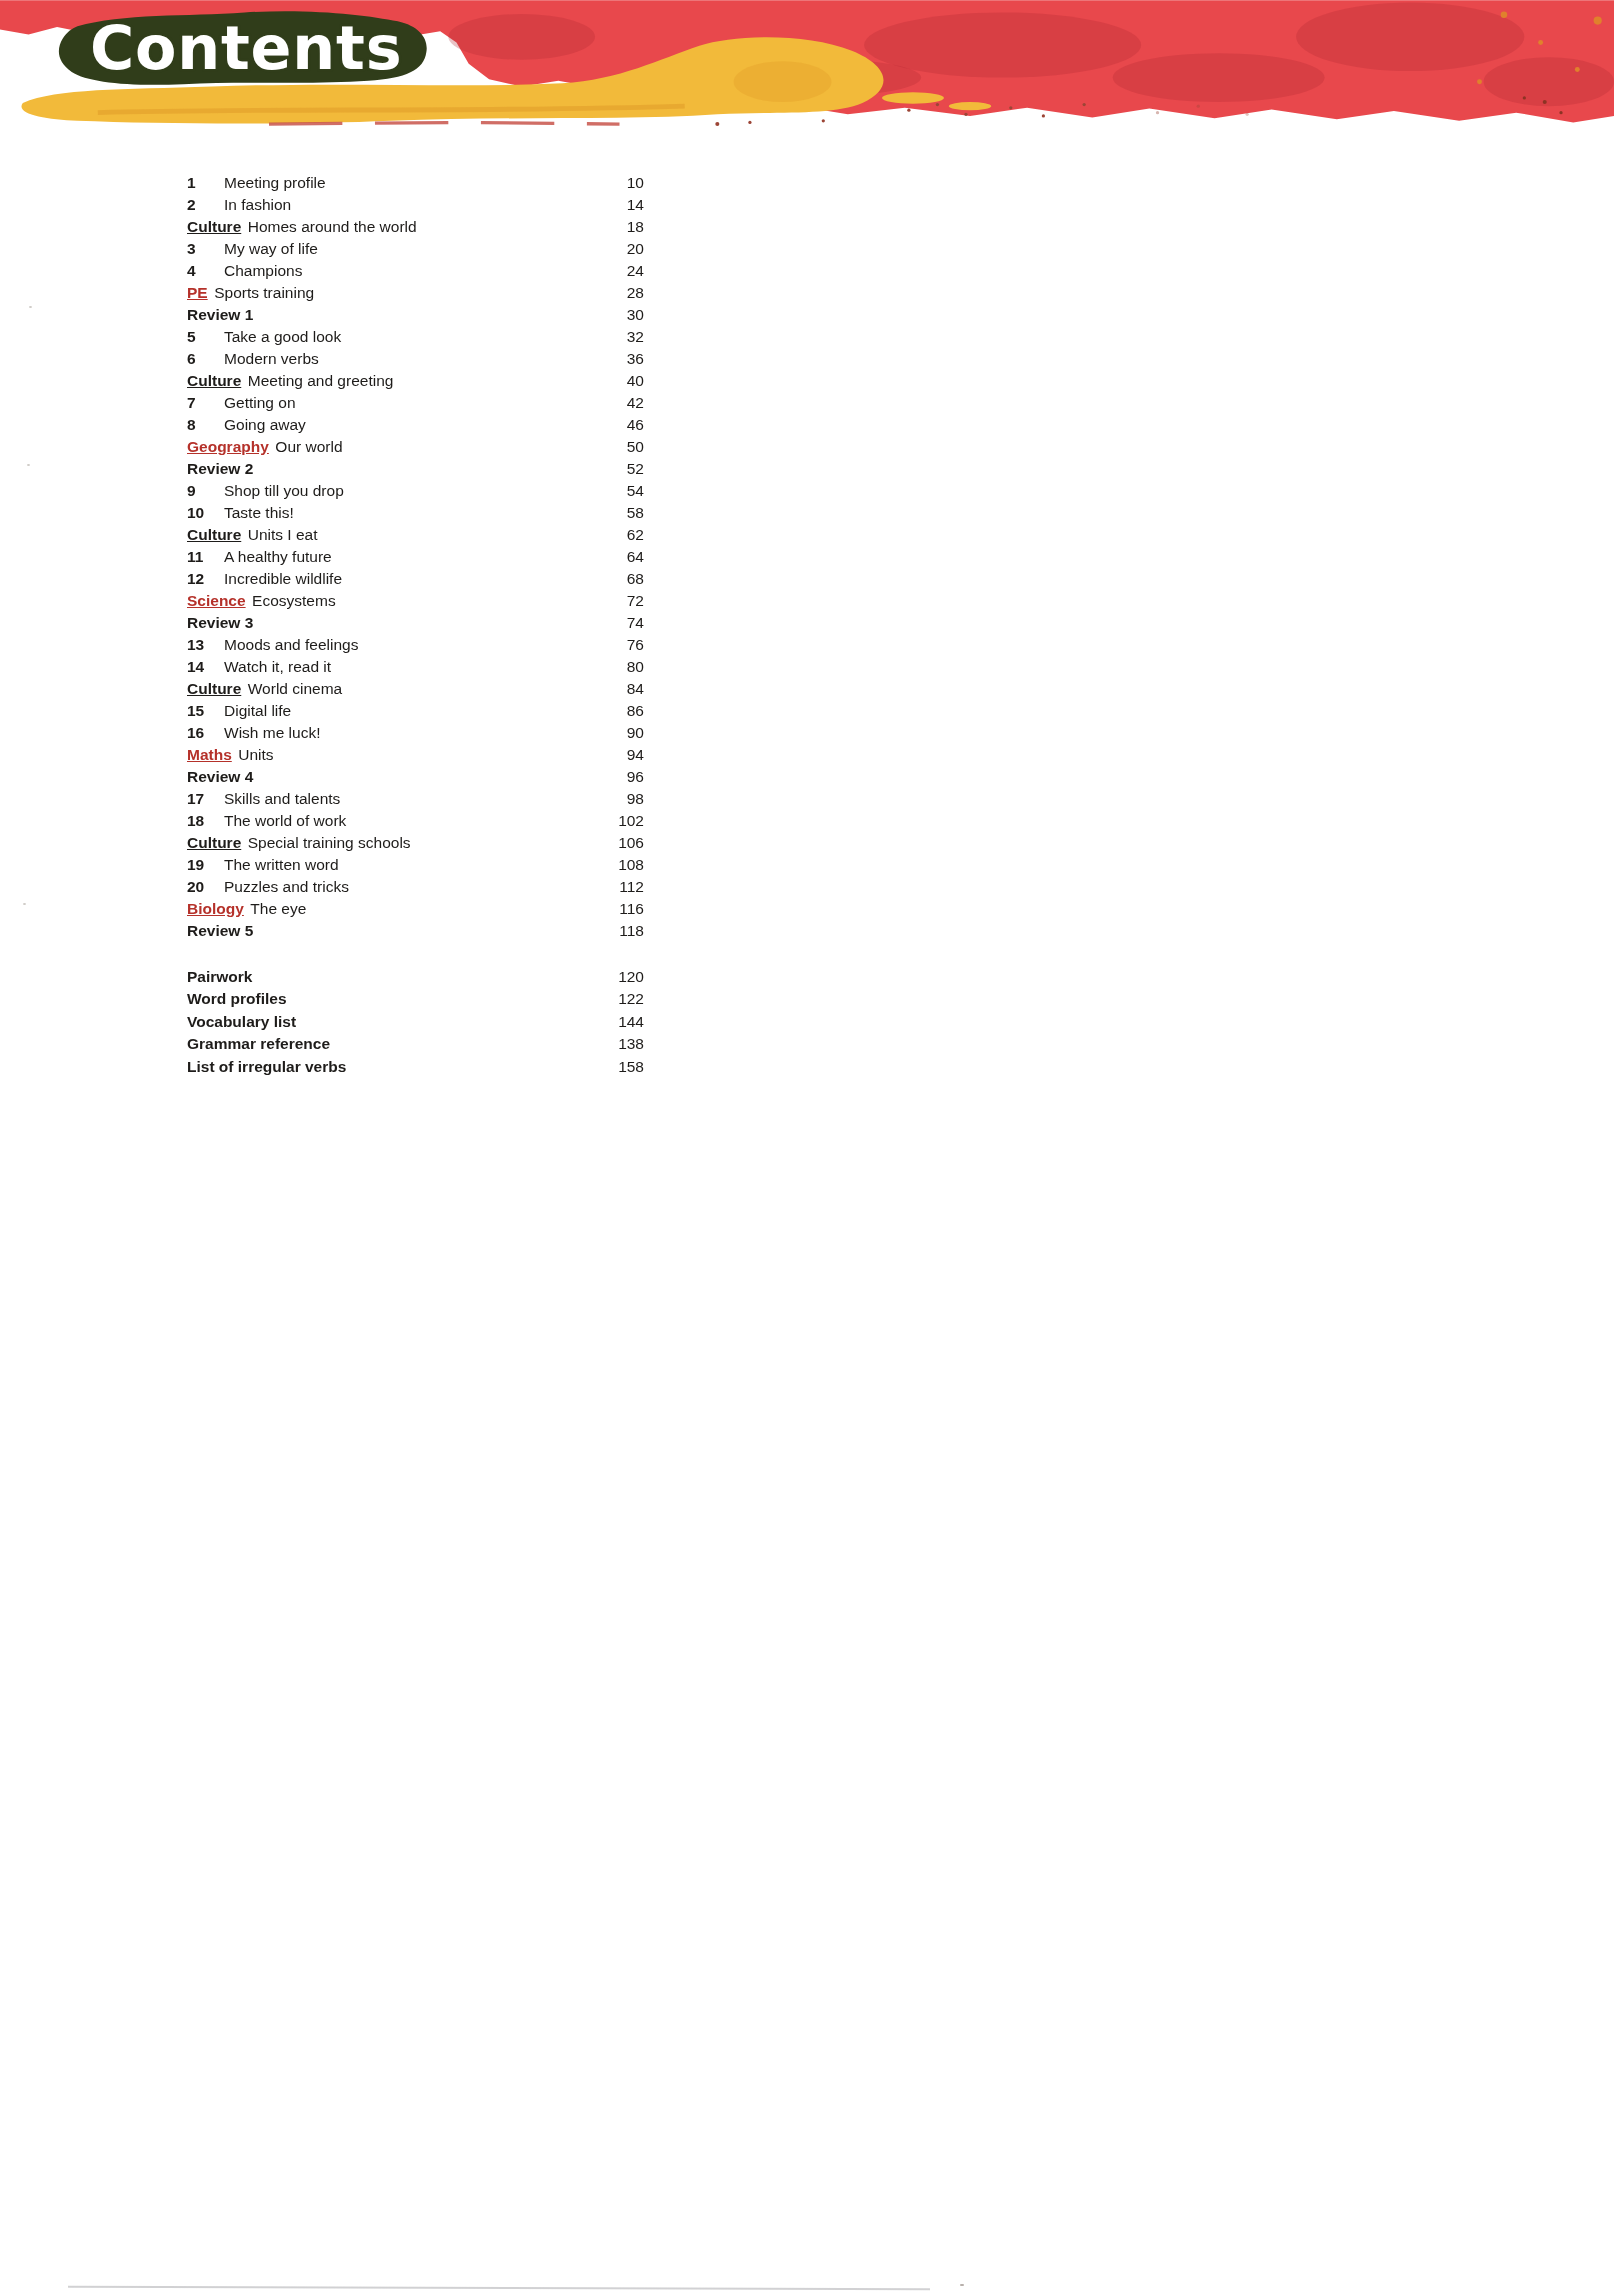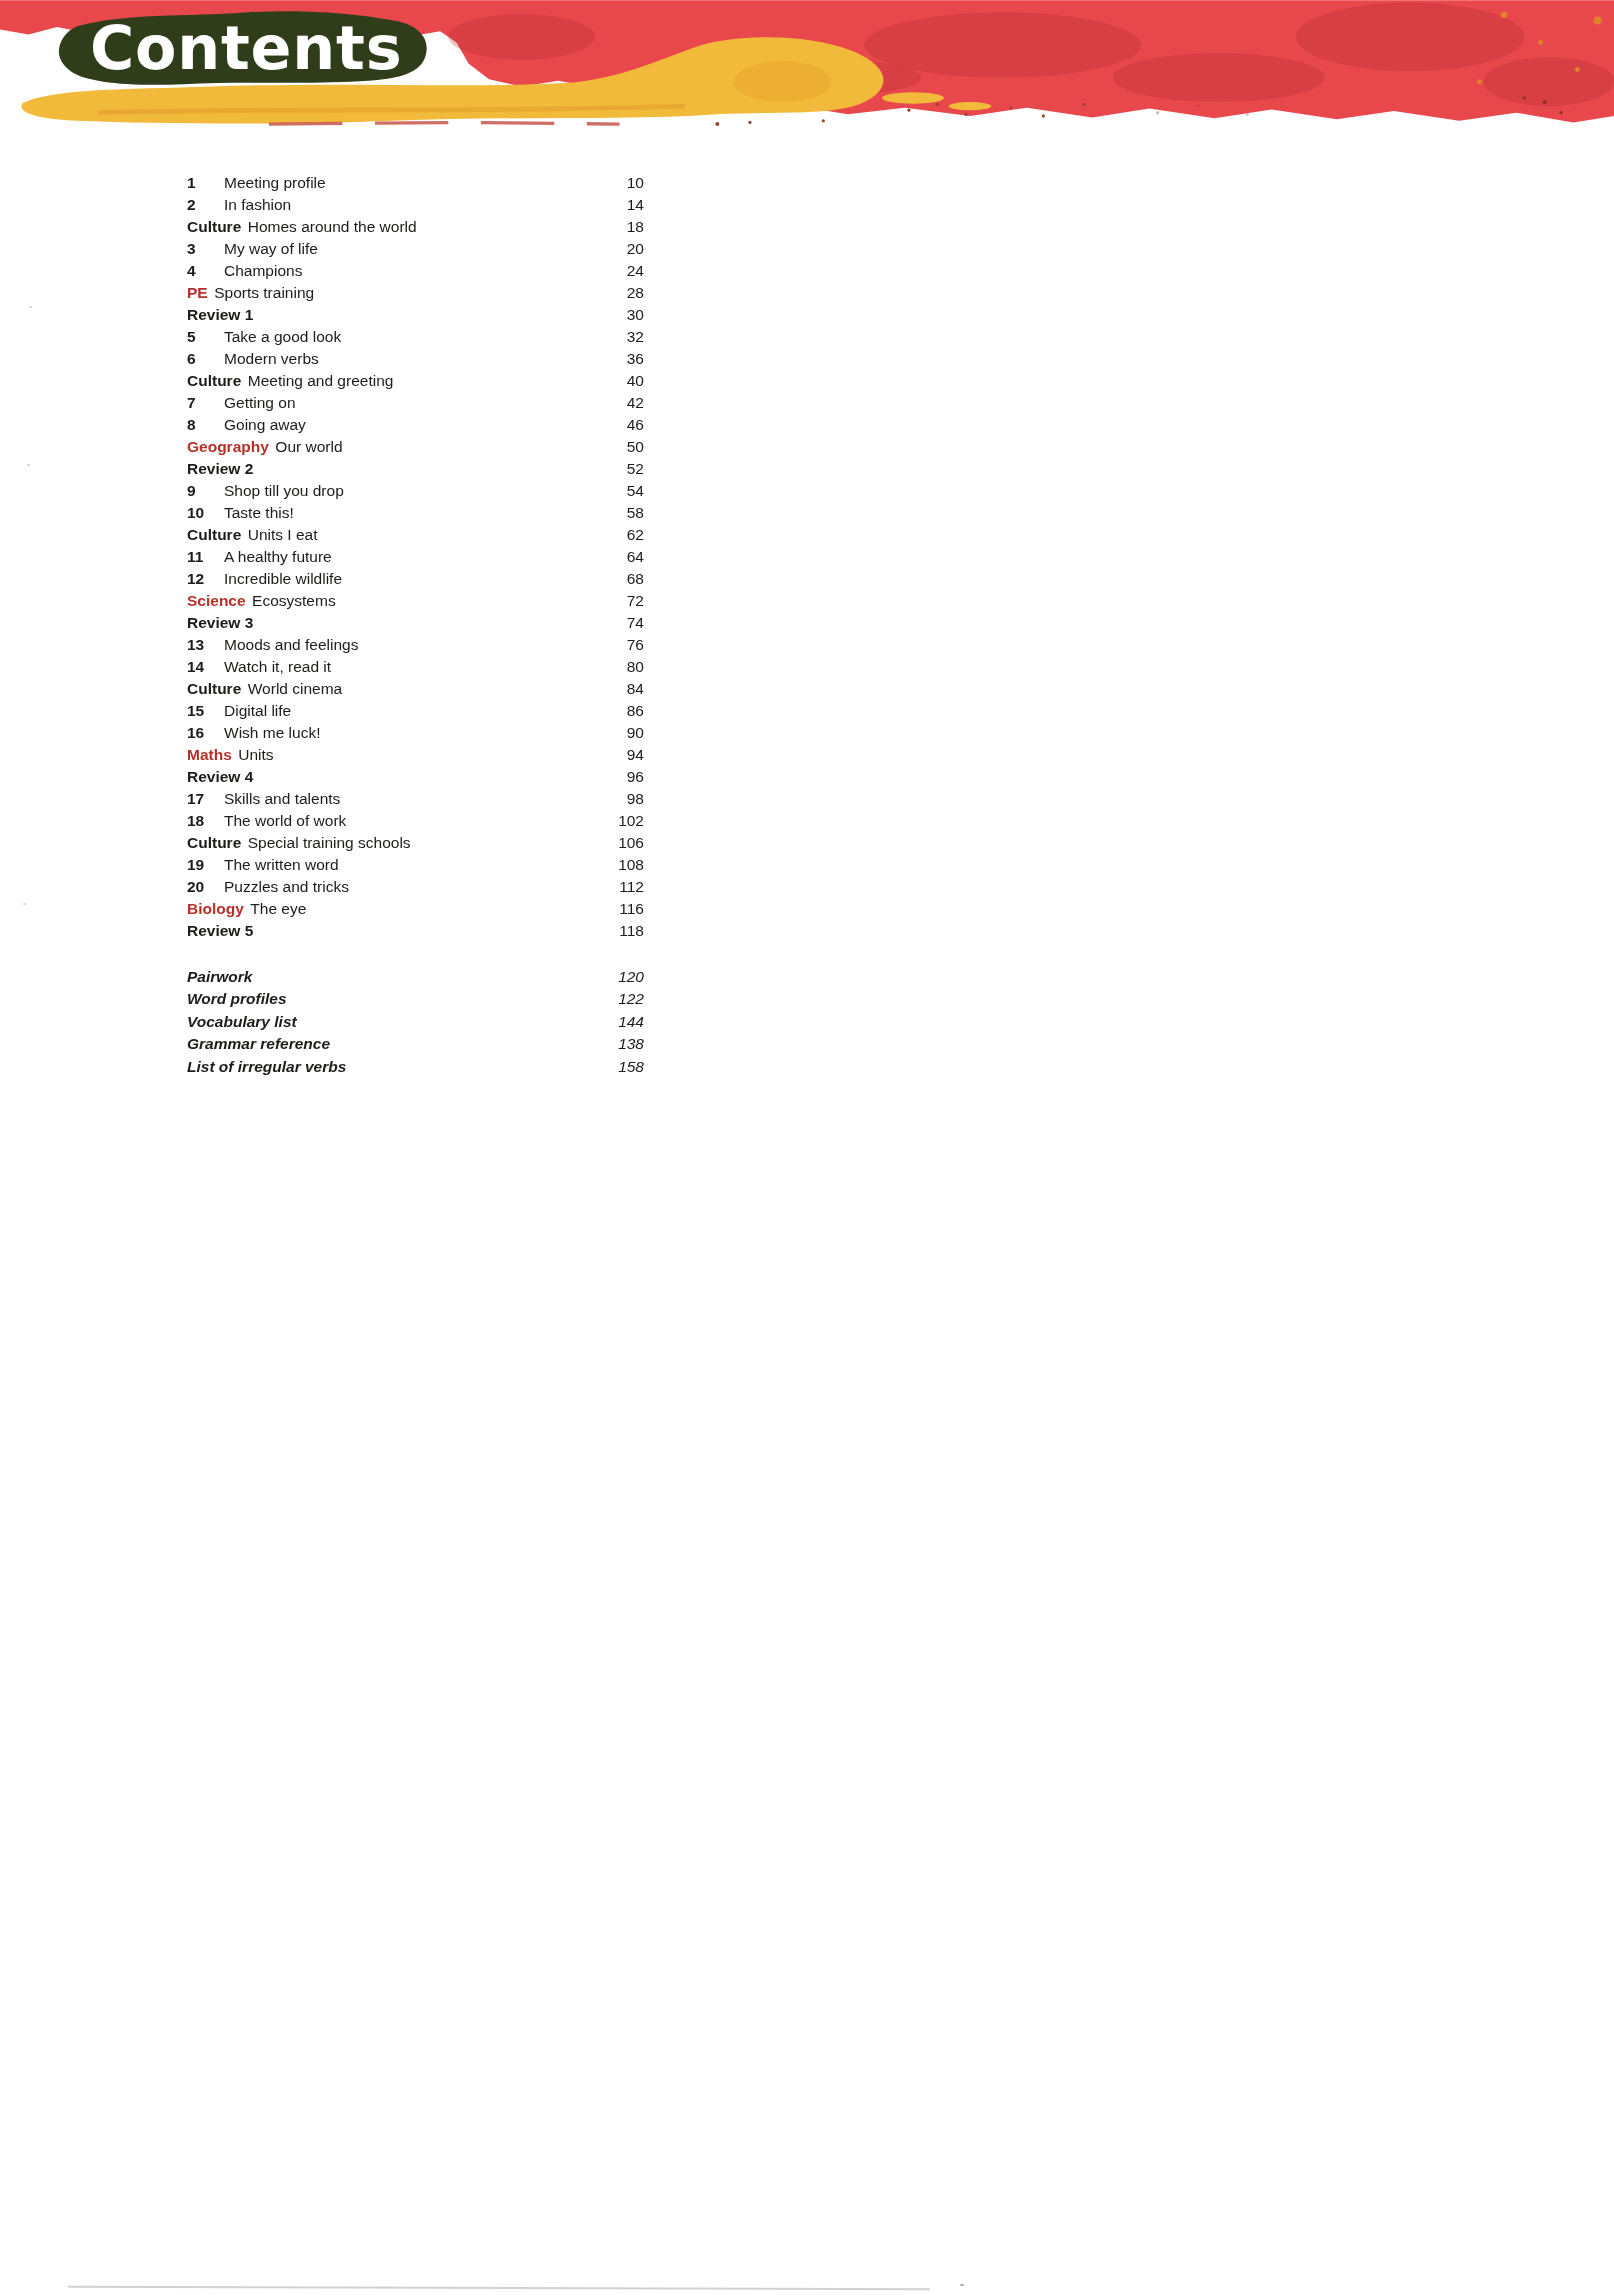--- a/index.html
+++ b/index.html
@@ -29,26 +29,26 @@
   .banner-text{
     fill:#ffffff;stroke:var(--green);stroke-width:7;stroke-linejoin:round;
     paint-order:stroke fill;
     font-family:"DejaVu Sans", sans-serif;font-weight:bold;font-size:74px;letter-spacing:1px;
   }
   .toc{position:absolute;left:187px;top:172px;width:457px;font-size:15.5px;color:var(--ink);}
   .toc-row{display:flex;line-height:22px;white-space:nowrap;align-items:baseline;}
   .toc-extras .toc-row{line-height:22.6px;}
   .lbl{font-weight:700;color:var(--ink);}
   .lbl.num{width:37px;flex:0 0 37px;}
-  .lbl.word{margin-right:6.5px;}
+  .lbl.word{margin-right:6.5px;text-decoration:underline;}
   .lbl.subject{color:var(--subject);}
   .title{font-weight:400;}
   .title.bold{font-weight:700;}
   .page{margin-left:auto;font-weight:400;}
-  .toc-extras{margin-top:23.6px;font-style:italic;}
+  .toc-extras{margin-top:23.6px;}
   
   .scan-line{position:absolute;left:68px;bottom:6.5px;width:862px;height:1.6px;background:#b9b9bb;opacity:.65;transform:rotate(.15deg);}
   .speck{position:absolute;border-radius:50%;background:#b0aaa4;opacity:.6;}
   .speck.s1{left:29px;top:306px;width:3.3px;height:2.4px;}
   .speck.s2{left:27px;top:464px;width:3.3px;height:2.4px;}
   .speck.s3{left:23px;top:903px;width:3.3px;height:2.4px;}
   .speck.s4{left:960px;bottom:9px;width:4.1px;height:2.4px;background:#9a8f88;opacity:.7;border-radius:1.6px;}
 </style>
 </head>
 <body>

